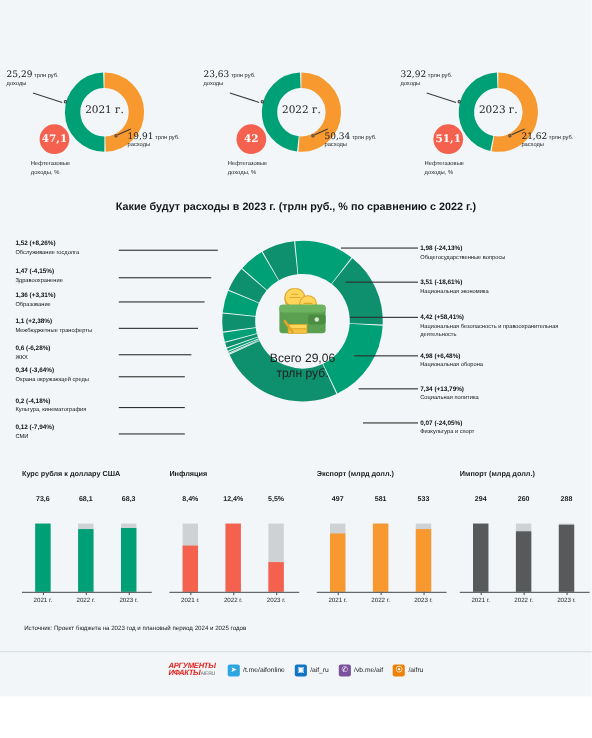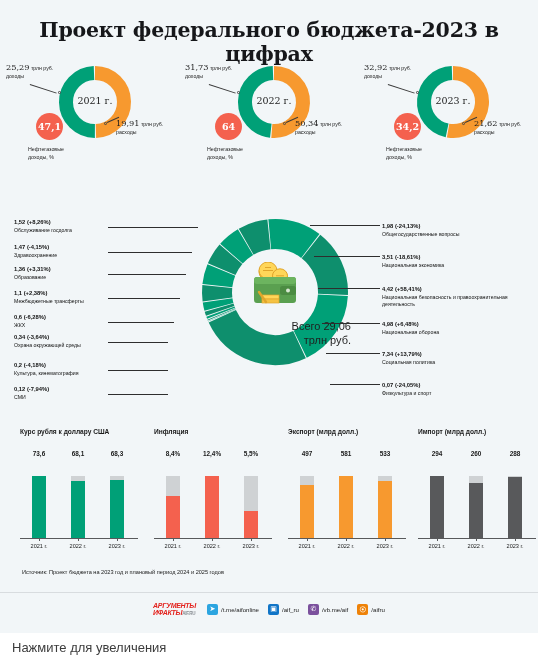--- a/index.html
+++ b/index.html
@@ -61,21 +61,21 @@
   .dotmark { position: absolute; width: 2.6px; height: 2.6px; border: 0.6px solid #444; border-radius: 50%; background: transparent; }
 
   
   .mid-title {
     position: absolute; left: 0; top: 183px; width: 538px; text-align: center;
     font-size: 9.8px; font-weight: 600; color: #16171a;
   }
 
   .main-donut { position: absolute; left: 199px; top: 216px; width: 152px; height: 152px; }
   .main-center-text {
-    position: absolute; left: 199px; top: 320px; width: 152px; text-align: right;
+    position: absolute; left: 199px; top: 320px; width: 152px; text-align: center;
     font-size: 11px; color: #1f1f1f; line-height: 1.25;
   }
   .wallet-icon { position: absolute; left: 246px; top: 262px; width: 58px; height: 50px; }
 
   .cal { position: absolute; font-size: 5.3px; color: #111; line-height: 1.4; }
   .cal .v { font-weight: 700; font-size: 5.8px; display: block; margin-bottom: 1px; }
   .cal .n { font-weight: 400; font-size: 5.2px; display: block; }
 
   .lead-line { position: absolute; background: #2e2e2e; height: 0.6px; }
 
@@ -120,21 +120,20 @@
     position: absolute; left: 12px; top: 640px;
     font-size: 13px; color: #3c3c3c;
   }
 </style>
 </head>
 <body>
 
 <div class="page">
   <div class="infographic">
 
-    <div class="title">Проект федерального бюджета-2023 в цифрах</div>
 
     <div class="donut-row" id="donut-row">
         <div class="donut-cell c0">
           <div class="donut-wrap">
             <svg class="donut-svg" width="76" height="76" viewBox="0 0 76 76">
               <path d="M 38 9 A 29 29 0 0 1 38.91091201326571 66.98569025060621" stroke="#f7992f" stroke-width="14" fill="none"></path>
               <path d="M 37.898771108958506 66.99982332207593 A 29 29 0 0 1 36.98791459562745 9.017666016446228" stroke="#00a077" stroke-width="14" fill="none"></path>
             </svg>
             <div class="donut-year">2021 г.</div>
           </div>
@@ -148,48 +147,49 @@
           <div class="lbl lbl-oilgas">Нефтегазовые<br>доходы, %</div>
         </div>
         <div class="donut-cell c1">
           <div class="donut-wrap">
             <svg class="donut-svg" width="76" height="76" viewBox="0 0 76 76">
               <path d="M 38 9 A 29 29 0 1 1 35.81552263968994 66.91760810755781" stroke="#f7992f" stroke-width="14" fill="none"></path>
               <path d="M 34.807643395481314 66.82375512159348 A 29 29 0 0 1 36.98791459562745 9.017666016446228" stroke="#00a077" stroke-width="14" fill="none"></path>
             </svg>
             <div class="donut-year">2022 г.</div>
           </div>
-          <div class="lbl lbl-income"><span class="big">31,73</span> <span class="sm">трлн руб.</span><br><span class="sm">доходы</span></div>
+          <div class="lbl lbl-income"><span class="big">23,63</span> <span class="sm">трлн руб.</span><br><span class="sm">доходы</span></div>
           <div class="lbl lbl-spend"><span class="big">50,34</span> <span class="sm">трлн руб.</span><br><span class="sm">расходы</span></div>
           <div class="leader" style="left: 30px; top: 26px; width: 28px; transform: rotate(18deg);"></div>
           <div class="dotmark" style="left: 58px; top: 33px;"></div>
           <div class="leader" style="left: 107px; top: 64px; width: 13px; transform: rotate(-24deg);"></div>
           <div class="dotmark" style="left: 104px; top: 64px;"></div>
-          <div class="pct-bubble">64</div>
+          <div class="pct-bubble">42</div>
           <div class="lbl lbl-oilgas">Нефтегазовые<br>доходы, %</div>
         </div>
         <div class="donut-cell c2">
           <div class="donut-wrap">
             <svg class="donut-svg" width="76" height="76" viewBox="0 0 76 76">
               <path d="M 38 9 A 29 29 0 1 1 33.10383010333071 66.58369325932094" stroke="#f7992f" stroke-width="14" fill="none"></path>
               <path d="M 32.109256209092706 66.39540698052922 A 29 29 0 0 1 36.98791459562745 9.017666016446228" stroke="#00a077" stroke-width="14" fill="none"></path>
             </svg>
             <div class="donut-year">2023 г.</div>
           </div>
           <div class="lbl lbl-income"><span class="big">32,92</span> <span class="sm">трлн руб.</span><br><span class="sm">доходы</span></div>
           <div class="lbl lbl-spend"><span class="big">21,62</span> <span class="sm">трлн руб.</span><br><span class="sm">расходы</span></div>
           <div class="leader" style="left: 30px; top: 26px; width: 28px; transform: rotate(18deg);"></div>
           <div class="dotmark" style="left: 58px; top: 33px;"></div>
           <div class="leader" style="left: 107px; top: 64px; width: 13px; transform: rotate(-24deg);"></div>
           <div class="dotmark" style="left: 104px; top: 64px;"></div>
-          <div class="pct-bubble">34,2</div>
+          <div class="pct-bubble">51,1</div>
           <div class="lbl lbl-oilgas">Нефтегазовые<br>доходы, %</div>
         </div>
       </div>
 
+    <div class="mid-title">Какие будут расходы в 2023 г. (трлн руб., % по сравнению с 2022 г.)</div>
 
     <svg class="main-donut" viewBox="0 0 152 152" id="main-donut">
         <path d="M 100.51185918096057 128.5658516481257 A 58 58 0 0 1 23.31252022223027 100.24931905574064" stroke="#0e8f6d" stroke-width="30" fill="none"></path>
         <path d="M 22.97908262076117 99.51132323506972 A 58 58 0 0 1 22.85670498029016 99.23338534196176" stroke="#00a077" stroke-width="30" fill="none"></path>
         <path d="M 22.628732725531165 98.70479750002654 A 58 58 0 0 1 22.359511249741296 98.06123221022276" stroke="#0e8f6d" stroke-width="30" fill="none"></path>
         <path d="M 22.056717006900755 97.31014359234611 A 58 58 0 0 1 21.454492905611417 95.71769904973713" stroke="#00a077" stroke-width="30" fill="none"></path>
         <path d="M 21.184507712948033 94.95420284074606 A 58 58 0 0 1 20.15162997661615 91.65118416386441" stroke="#0e8f6d" stroke-width="30" fill="none"></path>
         <path d="M 19.938549195995883 90.86989353526869 A 58 58 0 0 1 18.594353043266302 84.28201047323967" stroke="#00a077" stroke-width="30" fill="none"></path>
         <path d="M 18.484313791776884 83.4796951807686 A 58 58 0 0 1 18.261322036107337 70.50044847447576" stroke="#0e8f6d" stroke-width="30" fill="none"></path>
         <path d="M 18.343735901127125 69.69482671443342 A 58 58 0 0 1 22.344711004011522 53.9747880201584" stroke="#00a077" stroke-width="30" fill="none"></path>
@@ -441,14 +441,13 @@
           </div>
           <div class="soc">
             <span class="soc-ic" style="background: rgb(238, 130, 8);">⦿</span>
             <span class="soc-tx">/aifru</span>
           </div>
         </div>
     </div>
 
   </div>
 
-  <div class="caption">Нажмите для увеличения</div>
 </div>
 
 </body></html>

